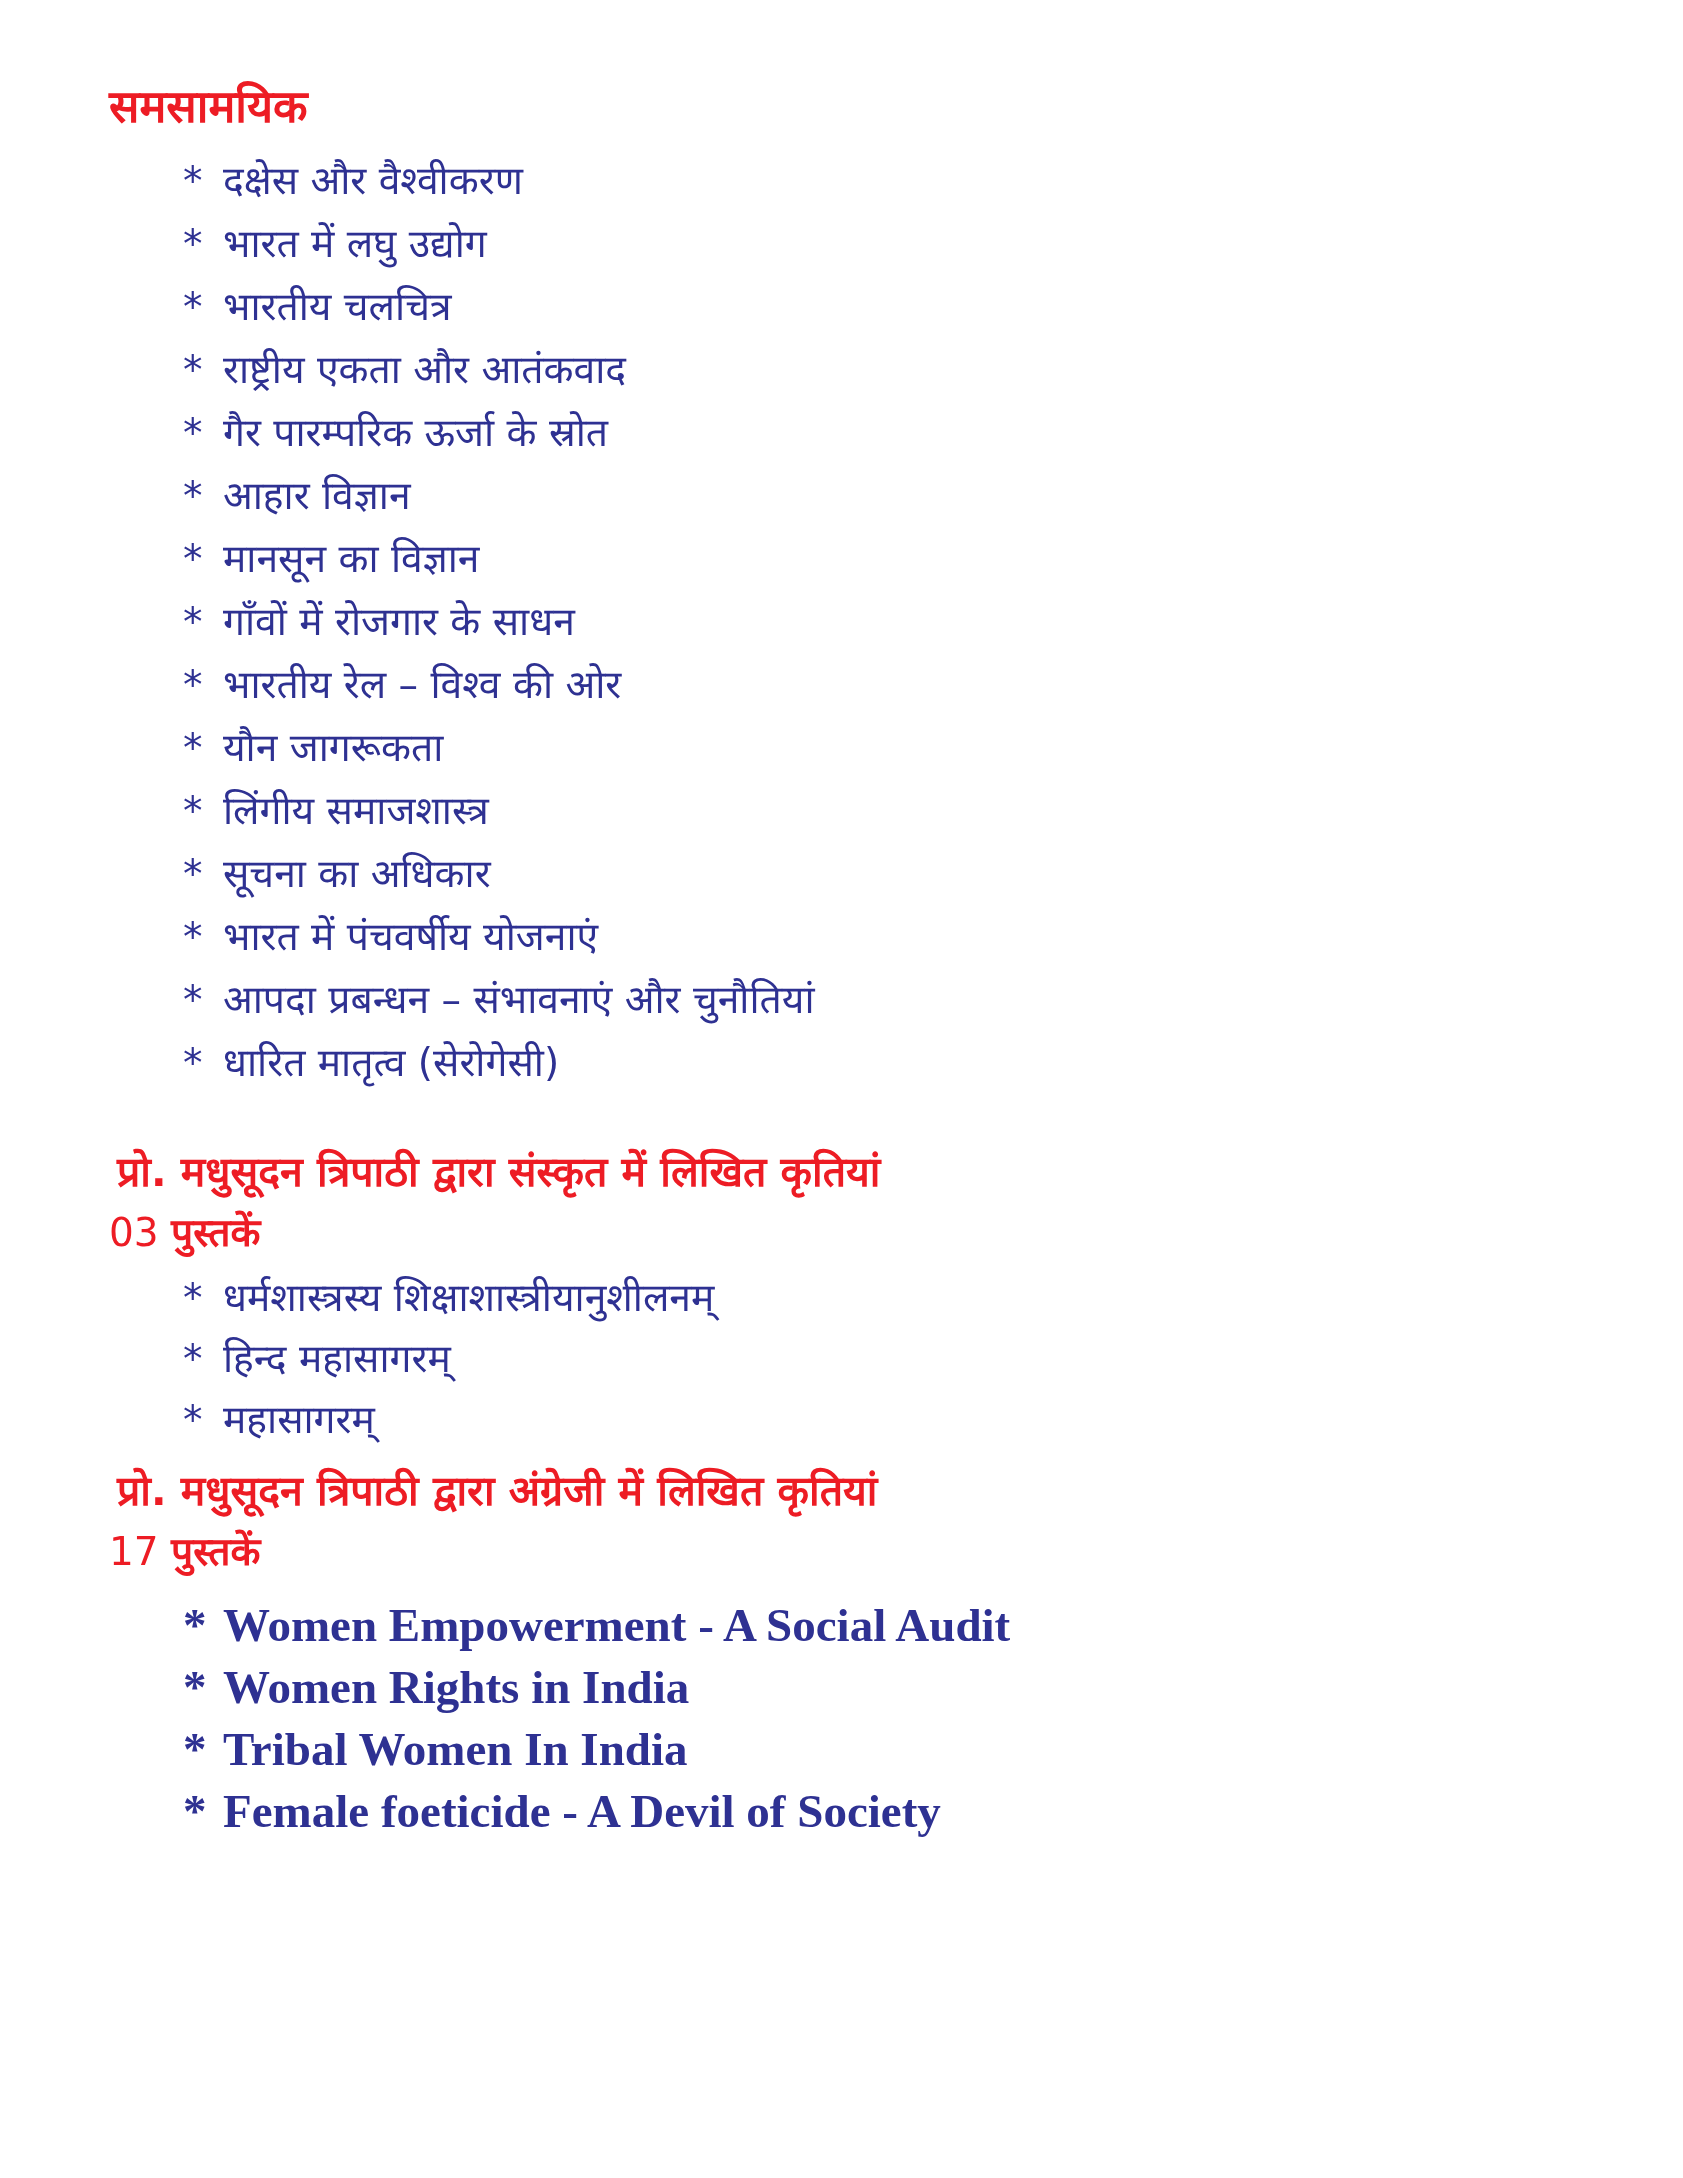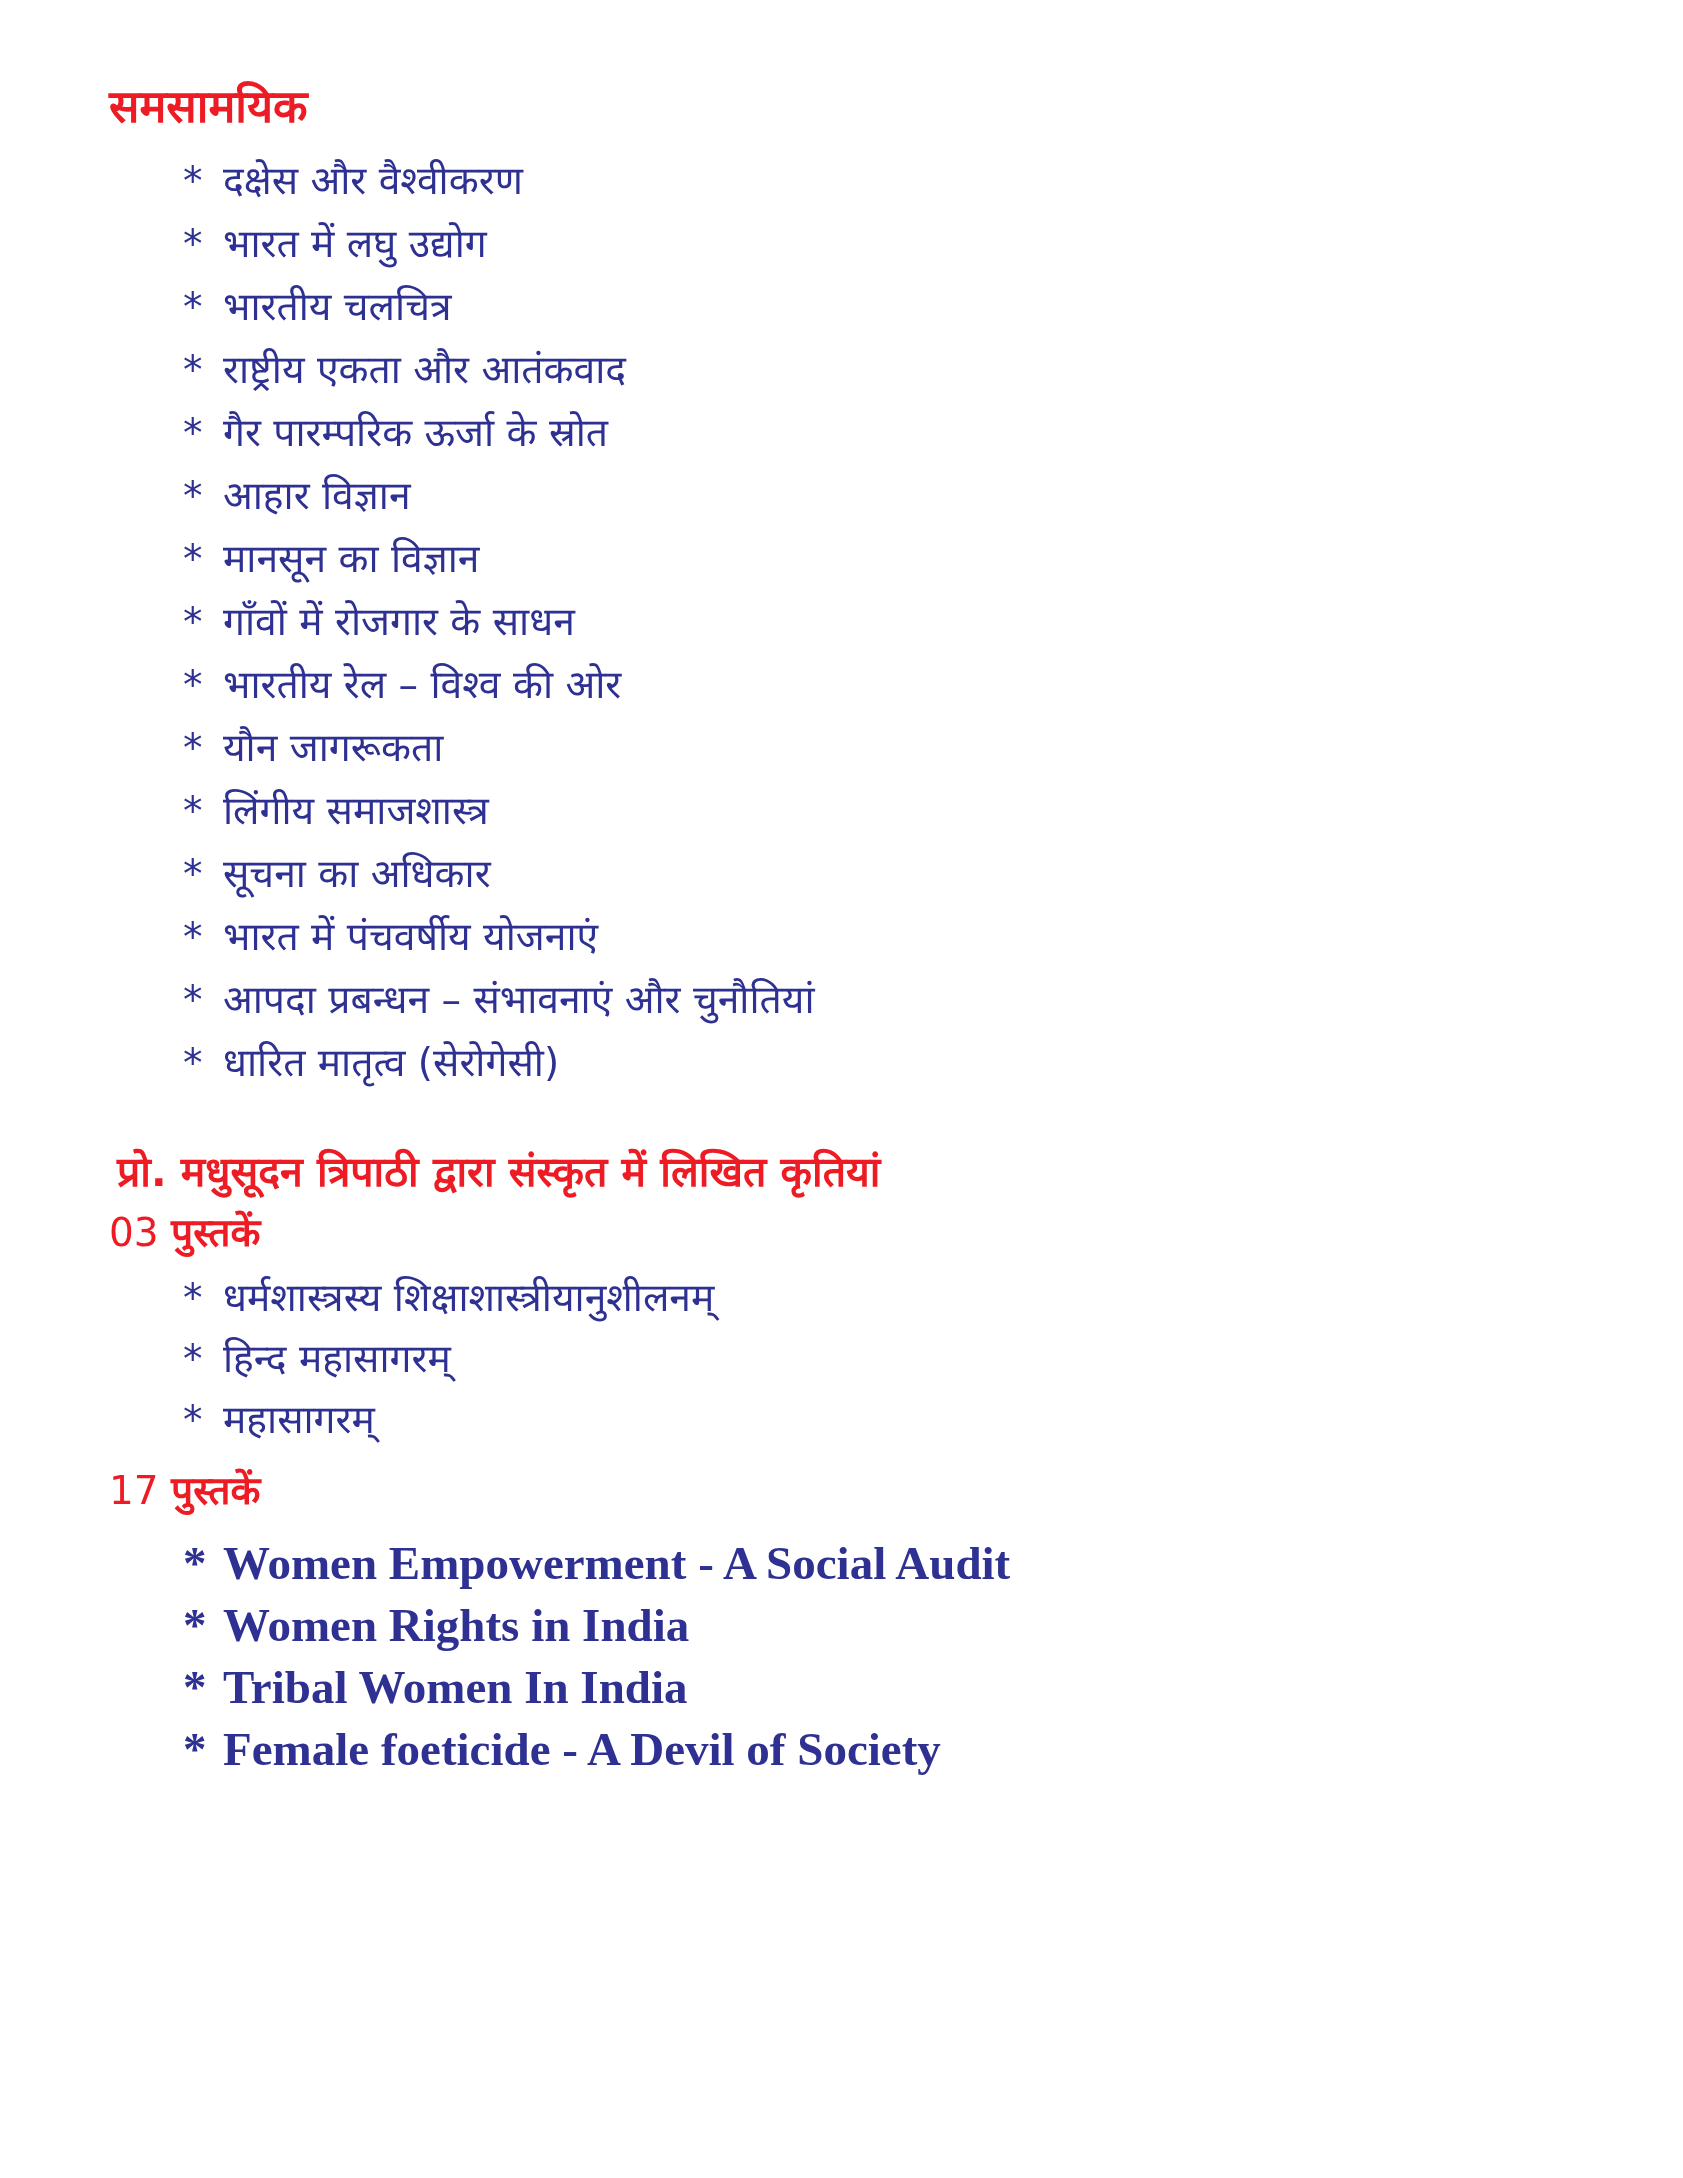--- a/index.html
+++ b/index.html
@@ -128,20 +128,21 @@
 
     <h2 class="section-heading gap-before-section">प्रो. मधुसूदन त्रिपाठी द्वारा संस्कृत में लिखित कृतियां</h2>
     <div class="count-line"><span class="count-number">03</span> <span class="count-word">पुस्तकें</span></div>
 
     <ul class="book-list sub">
       <li><span class="bullet">*</span><span>धर्मशास्त्रस्य शिक्षाशास्त्रीयानुशीलनम्</span></li>
       <li><span class="bullet">*</span><span>हिन्द महासागरम्</span></li>
       <li><span class="bullet">*</span><span>महासागरम्</span></li>
     </ul>
 
+    <h2 class="section-heading">प्रो. मधुसूदन त्रिपाठी द्वारा अंग्रेजी में लिखित कृतियां</h2>
     <div class="count-line"><span class="count-number">17</span> <span class="count-word">पुस्तकें</span></div>
 
     <ul class="book-list english">
       <li><span class="bullet">*</span><span>Women Empowerment - A Social Audit</span></li>
       <li><span class="bullet">*</span><span>Women Rights in India</span></li>
       <li><span class="bullet">*</span><span>Tribal Women In India</span></li>
       <li><span class="bullet">*</span><span>Female foeticide - A Devil of Society</span></li>
     </ul>
 
   </div>

